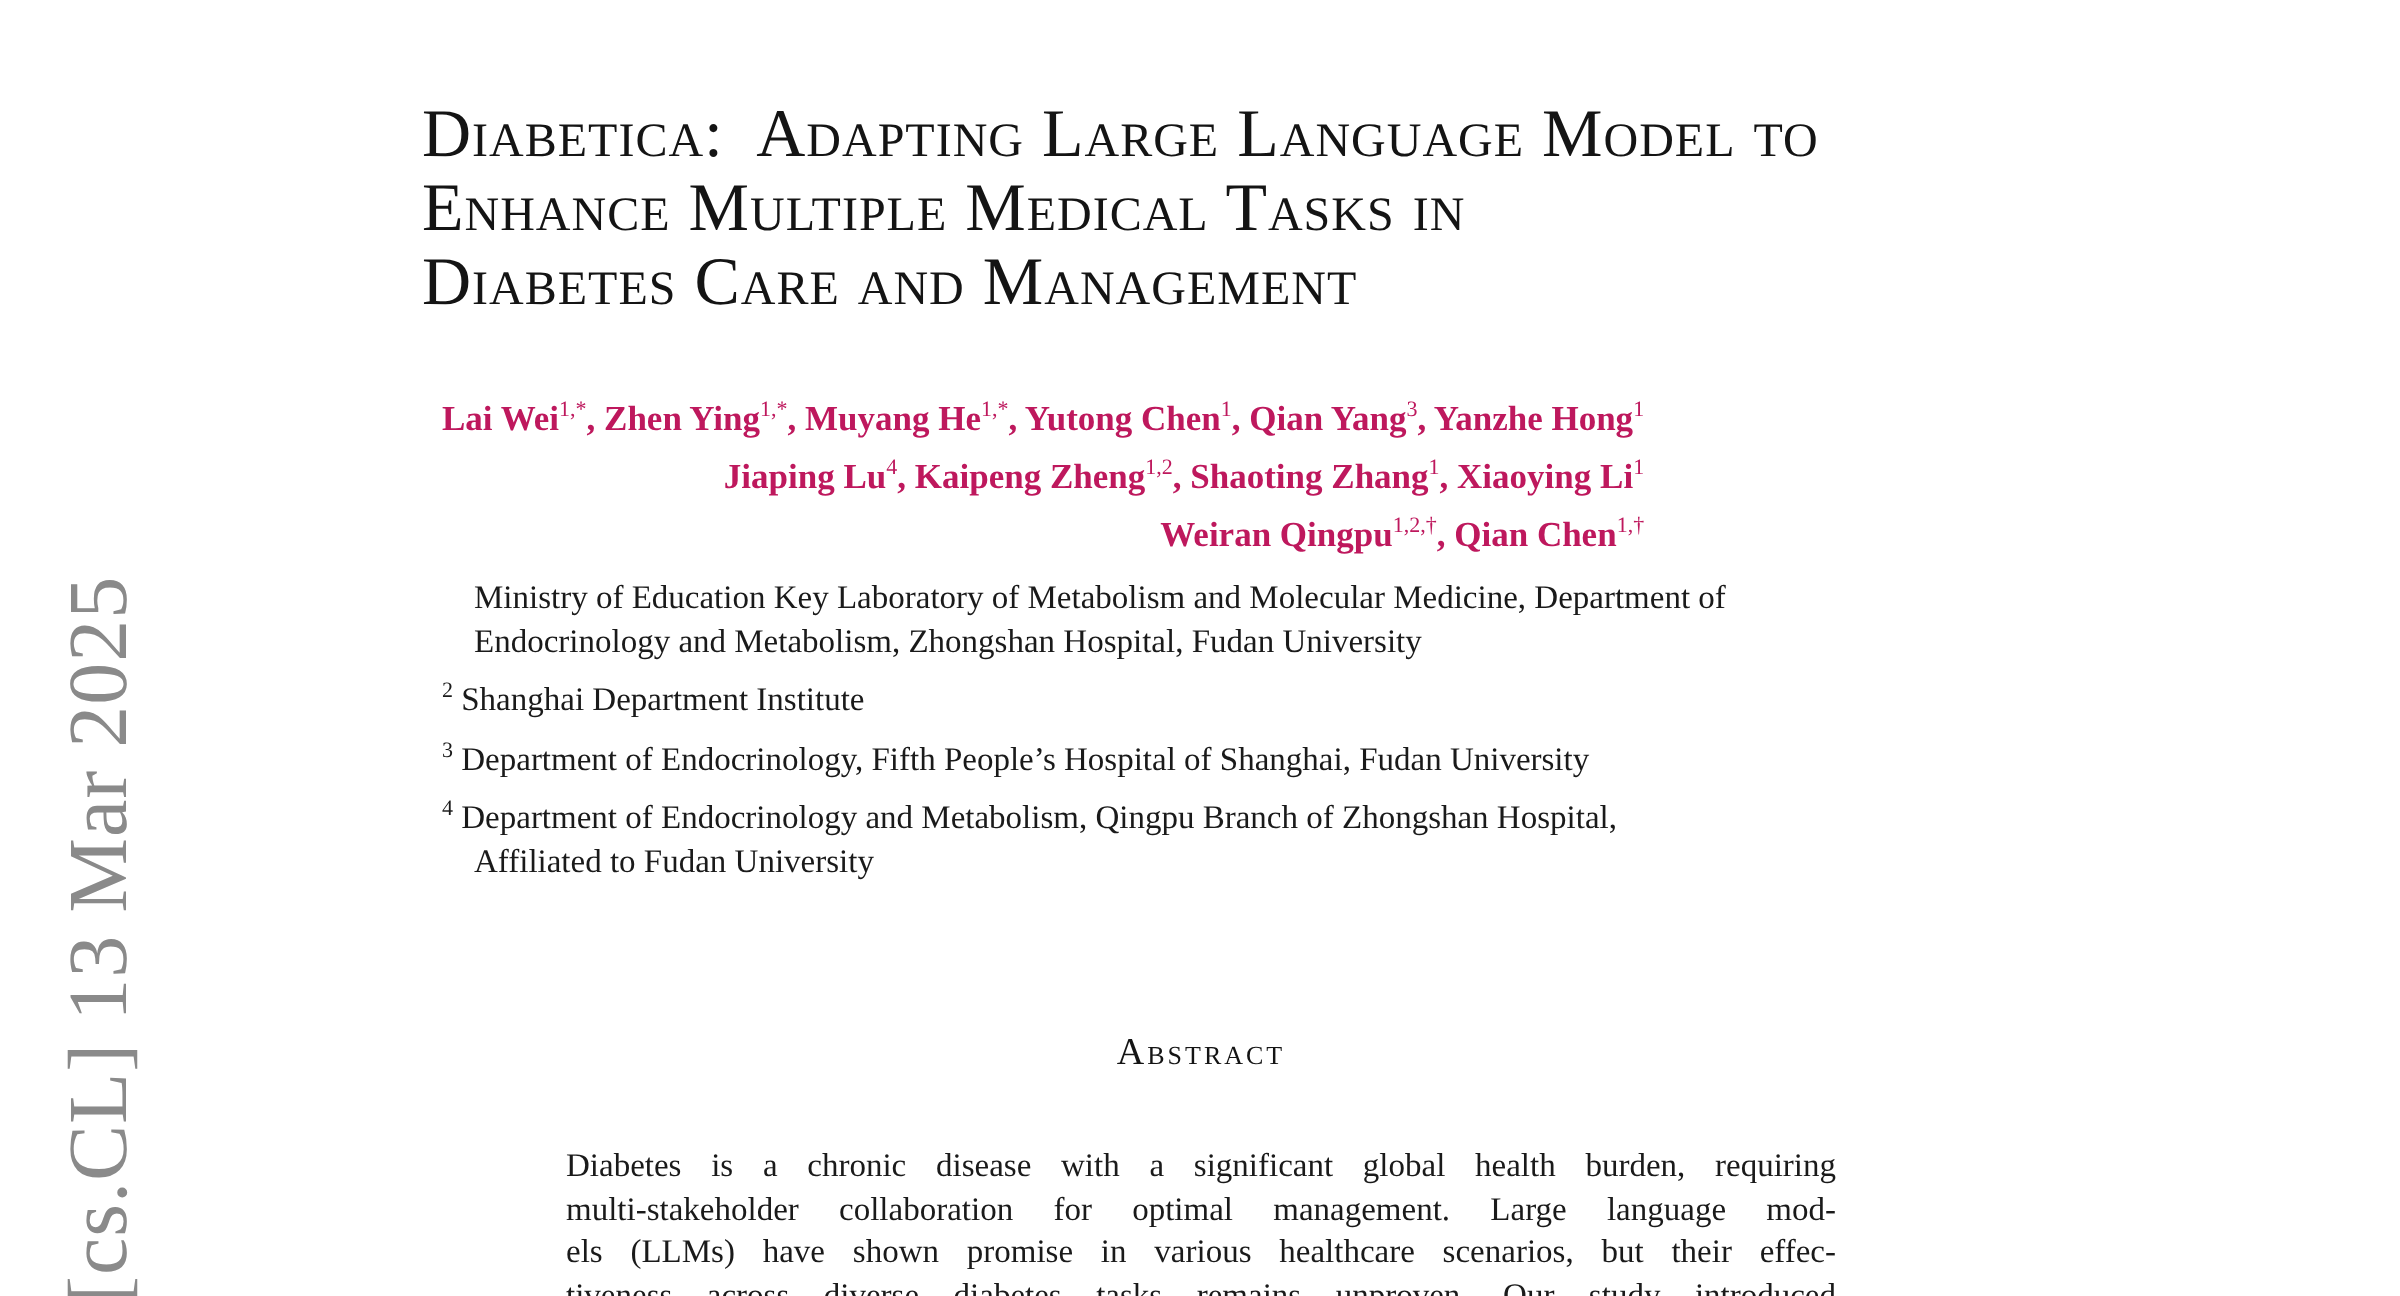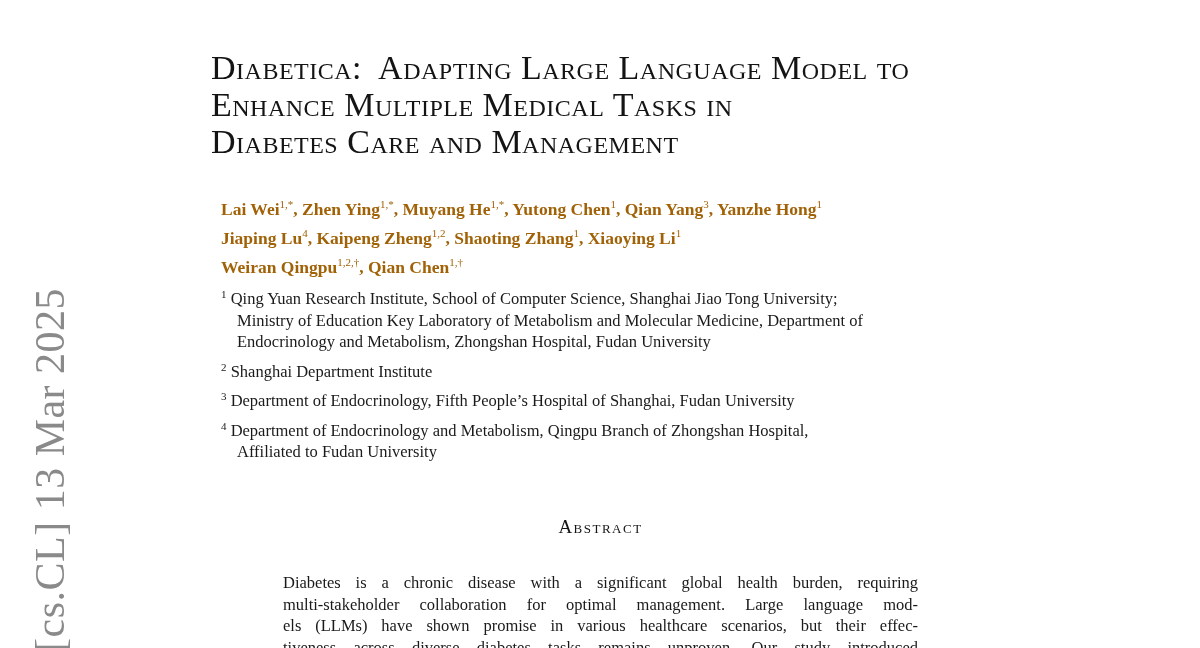--- a/index.html
+++ b/index.html
@@ -41,21 +41,22 @@
 
   
   .authors {
     position: absolute;
     left: 221px;
     top: 195px;
     font-size: 17.5px;
     font-weight: bold;
     line-height: 29px;
     white-space: nowrap;
-    color: #a16207;
+    color: #be185d;
+    text-align: right;
   }
   .authors sup {
     font-weight: normal;
     font-size: 11px;
     line-height: 0;
   }
 
   
   .affiliations {
     position: absolute;
@@ -108,21 +109,20 @@
 
 <div class="authors">
   <div class="author-line"><span>Lai Wei</span><sup>1,*</sup><span>, Zhen Ying</span><sup>1,*</sup><span>, Muyang He</span><sup>1,*</sup><span>, Yutong Chen</span><sup>1</sup><span>, Qian Yang</span><sup>3</sup><span>, Yanzhe Hong</span><sup>1</sup></div>
   <div class="author-line"><span>Jiaping Lu</span><sup>4</sup><span>, Kaipeng Zheng</span><sup>1,2</sup><span>, Shaoting Zhang</span><sup>1</sup><span>, Xiaoying Li</span><sup>1</sup></div>
   <div class="author-line"><span>Weiran Qingpu</span><sup>1,2,†</sup><span>, Qian Chen</span><sup>1,†</sup></div>
 </div>
 
 <div class="affiliations">
 
   <div class="affil-item">
-    <div class="affil-line first"><sup>1</sup> <span>Qing Yuan Research Institute, School of Computer Science, Shanghai Jiao Tong University;</span></div>
     <div class="affil-line cont">Ministry of Education Key Laboratory of Metabolism and Molecular Medicine, Department of</div>
     <div class="affil-line cont">Endocrinology and Metabolism, Zhongshan Hospital, Fudan University</div>
   </div>
 
   <div class="affil-item">
     <div class="affil-line first"><sup>2</sup> <span>Shanghai Department Institute</span></div>
   </div>
 
   <div class="affil-item">
     <div class="affil-line first"><sup>3</sup> <span>Department of Endocrinology, Fifth People’s Hospital of Shanghai, Fudan University</span></div>

